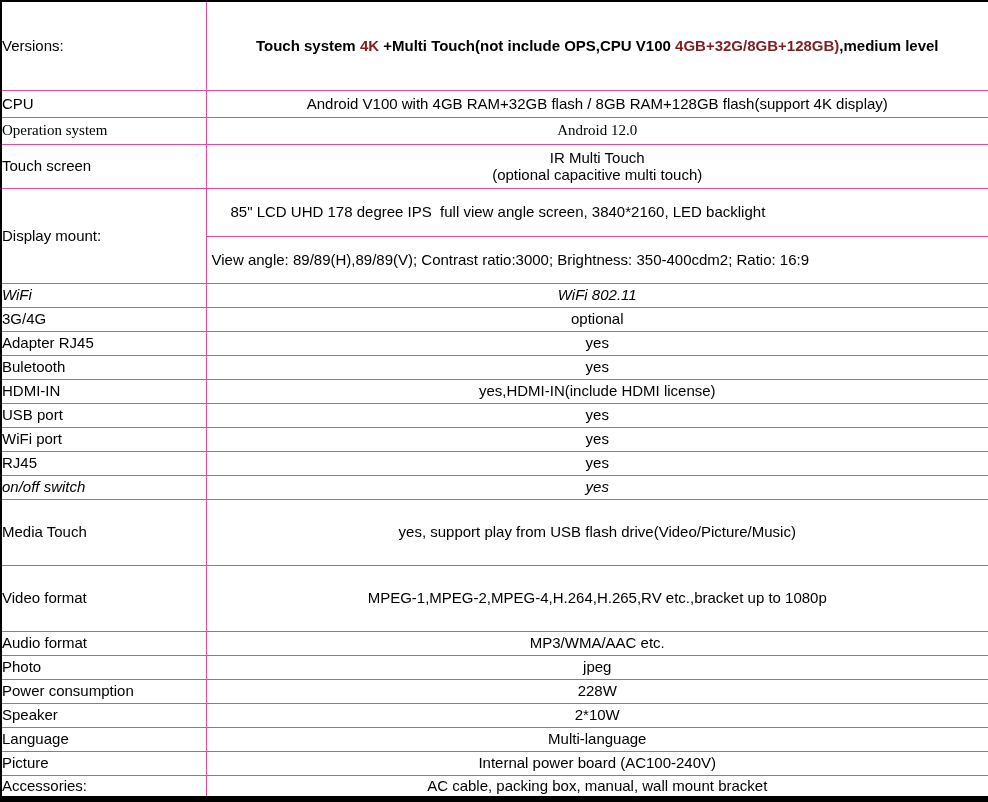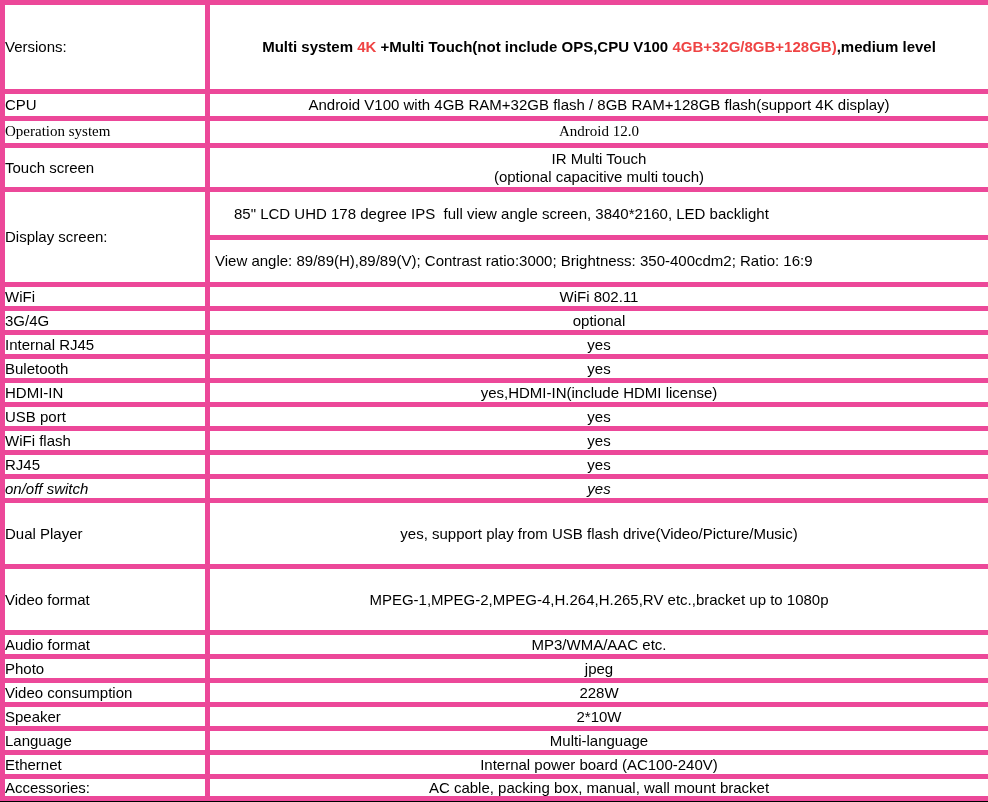--- a/index.html
+++ b/index.html
@@ -13,40 +13,40 @@
     overflow: hidden;
     font-family: "Liberation Sans", sans-serif;
   }
   table.spec {
     border-collapse: collapse;
     table-layout: fixed;
     width: 988px;
     border: 2px solid #000;
   }
   table.spec td {
-    border: 5px solid #ec4899;
+    border: 1px solid #ec4899;
     padding: 0;
     font-size: 15px;
     color: #000;
     vertical-align: middle;
     overflow: hidden;
     line-height: 1.15;
   }
   td.lbl {
     text-align: left;
     padding-left: 6px;
   }
   td.val {
     text-align: center;
     white-space: pre-wrap;
   }
   td.val.left {
     text-align: left;
   }
-  .red { color: #ef4444; }
+  .red { color: #7f1d1d; }
   td.bold {
     font-weight: bold;
     font-size: 16px;
   }
   .bottom-bar {
     width: 988px;
     height: 4px;
     background: #000;
   }
 </style>
@@ -54,107 +54,107 @@
 <body>
 
 <table class="spec">
   <colgroup>
     <col style="width:205px">
     <col style="width:783px">
   </colgroup>
   <tbody>
       <tr style="height: 89px;">
         <td class="lbl">Versions:</td>
-        <td class="val bold"><span>Multi system </span><span class="red">4K</span><span> +Multi Touch(not include OPS,CPU V100 </span><span class="red">4GB+32G/8GB+128GB)</span><span>,medium level</span></td>
+        <td class="val bold"><span>Touch system </span><span class="red">4K</span><span> +Multi Touch(not include OPS,CPU V100 </span><span class="red">4GB+32G/8GB+128GB)</span><span>,medium level</span></td>
       </tr>
       <tr style="height: 27px;">
         <td class="lbl">CPU</td>
         <td class="val">Android V100 with 4GB RAM+32GB flash / 8GB RAM+128GB flash(support 4K display)</td>
       </tr>
       <tr style="height: 27px; font-family: Liberation Serif, serif;">
         <td class="lbl">Operation system</td>
         <td class="val red">Android 12.0</td>
       </tr>
       <tr style="height: 44px;">
         <td class="lbl red">Touch screen</td>
         <td class="val"><span>IR Multi Touch</span><br><span>(optional capacitive multi touch)</span></td>
       </tr>
       <tr style="height: 48px;">
-        <td class="lbl" rowspan="2">Display screen:</td>
+        <td class="lbl" rowspan="2">Display mount:</td>
         <td class="val left" style="padding-left: 24px;">85" LCD UHD 178 degree IPS  full view angle screen, 3840*2160, LED backlight</td>
       </tr>
       <tr style="height: 47px;">
         <td class="val left" style="padding-left: 5px;">View angle: 89/89(H),89/89(V); Contrast ratio:3000; Brightness: 350-400cdm2; Ratio: 16:9</td>
       </tr>
-      <tr style="height: 24px;">
+      <tr style="height: 24px; font-style: italic;">
         <td class="lbl red">WiFi</td>
         <td class="val">WiFi 802.11</td>
       </tr>
       <tr style="height: 24px;">
         <td class="lbl">3G/4G</td>
         <td class="val">optional</td>
       </tr>
       <tr style="height: 24px;">
-        <td class="lbl">Internal RJ45</td>
+        <td class="lbl">Adapter RJ45</td>
         <td class="val">yes</td>
       </tr>
       <tr style="height: 24px; padding-left: 31px;">
         <td class="lbl">Buletooth</td>
         <td class="val">yes</td>
       </tr>
       <tr style="height: 24px;">
         <td class="lbl red">HDMI-IN</td>
         <td class="val">yes,HDMI-IN(include HDMI license)</td>
       </tr>
       <tr style="height: 24px;">
         <td class="lbl">USB port</td>
         <td class="val">yes</td>
       </tr>
       <tr style="height: 24px;">
-        <td class="lbl">WiFi flash</td>
+        <td class="lbl">WiFi port</td>
         <td class="val">yes</td>
       </tr>
       <tr style="height: 24px;">
         <td class="lbl red">RJ45</td>
         <td class="val">yes</td>
       </tr>
       <tr style="height: 24px; font-style: italic;">
         <td class="lbl">on/off switch</td>
         <td class="val">yes</td>
       </tr>
       <tr style="height: 66px;">
-        <td class="lbl">Dual Player</td>
+        <td class="lbl">Media Touch</td>
         <td class="val">yes, support play from USB flash drive(Video/Picture/Music)</td>
       </tr>
       <tr style="height: 66px;">
         <td class="lbl">Video format</td>
         <td class="val">MPEG-1,MPEG-2,MPEG-4,H.264,H.265,RV etc.,bracket up to 1080p</td>
       </tr>
       <tr style="height: 24px;">
         <td class="lbl">Audio format</td>
         <td class="val">MP3/WMA/AAC etc.</td>
       </tr>
       <tr style="height: 24px;">
         <td class="lbl">Photo</td>
         <td class="val">jpeg</td>
       </tr>
       <tr style="height: 24px;">
-        <td class="lbl">Video consumption</td>
+        <td class="lbl">Power consumption</td>
         <td class="val">228W</td>
       </tr>
       <tr style="height: 24px;">
         <td class="lbl">Speaker</td>
         <td class="val">2*10W</td>
       </tr>
       <tr style="height: 24px; padding-left: 24px;">
         <td class="lbl">Language</td>
         <td class="val">Multi-language</td>
       </tr>
       <tr style="height: 24px;">
-        <td class="lbl">Ethernet</td>
+        <td class="lbl">Picture</td>
         <td class="val">Internal power board (AC100-240V)</td>
       </tr>
       <tr style="height: 22px;">
         <td class="lbl">Accessories:</td>
         <td class="val">AC cable, packing box, manual, wall mount bracket</td>
       </tr>
     </tbody>
 </table>
 <div class="bottom-bar"></div>
 

